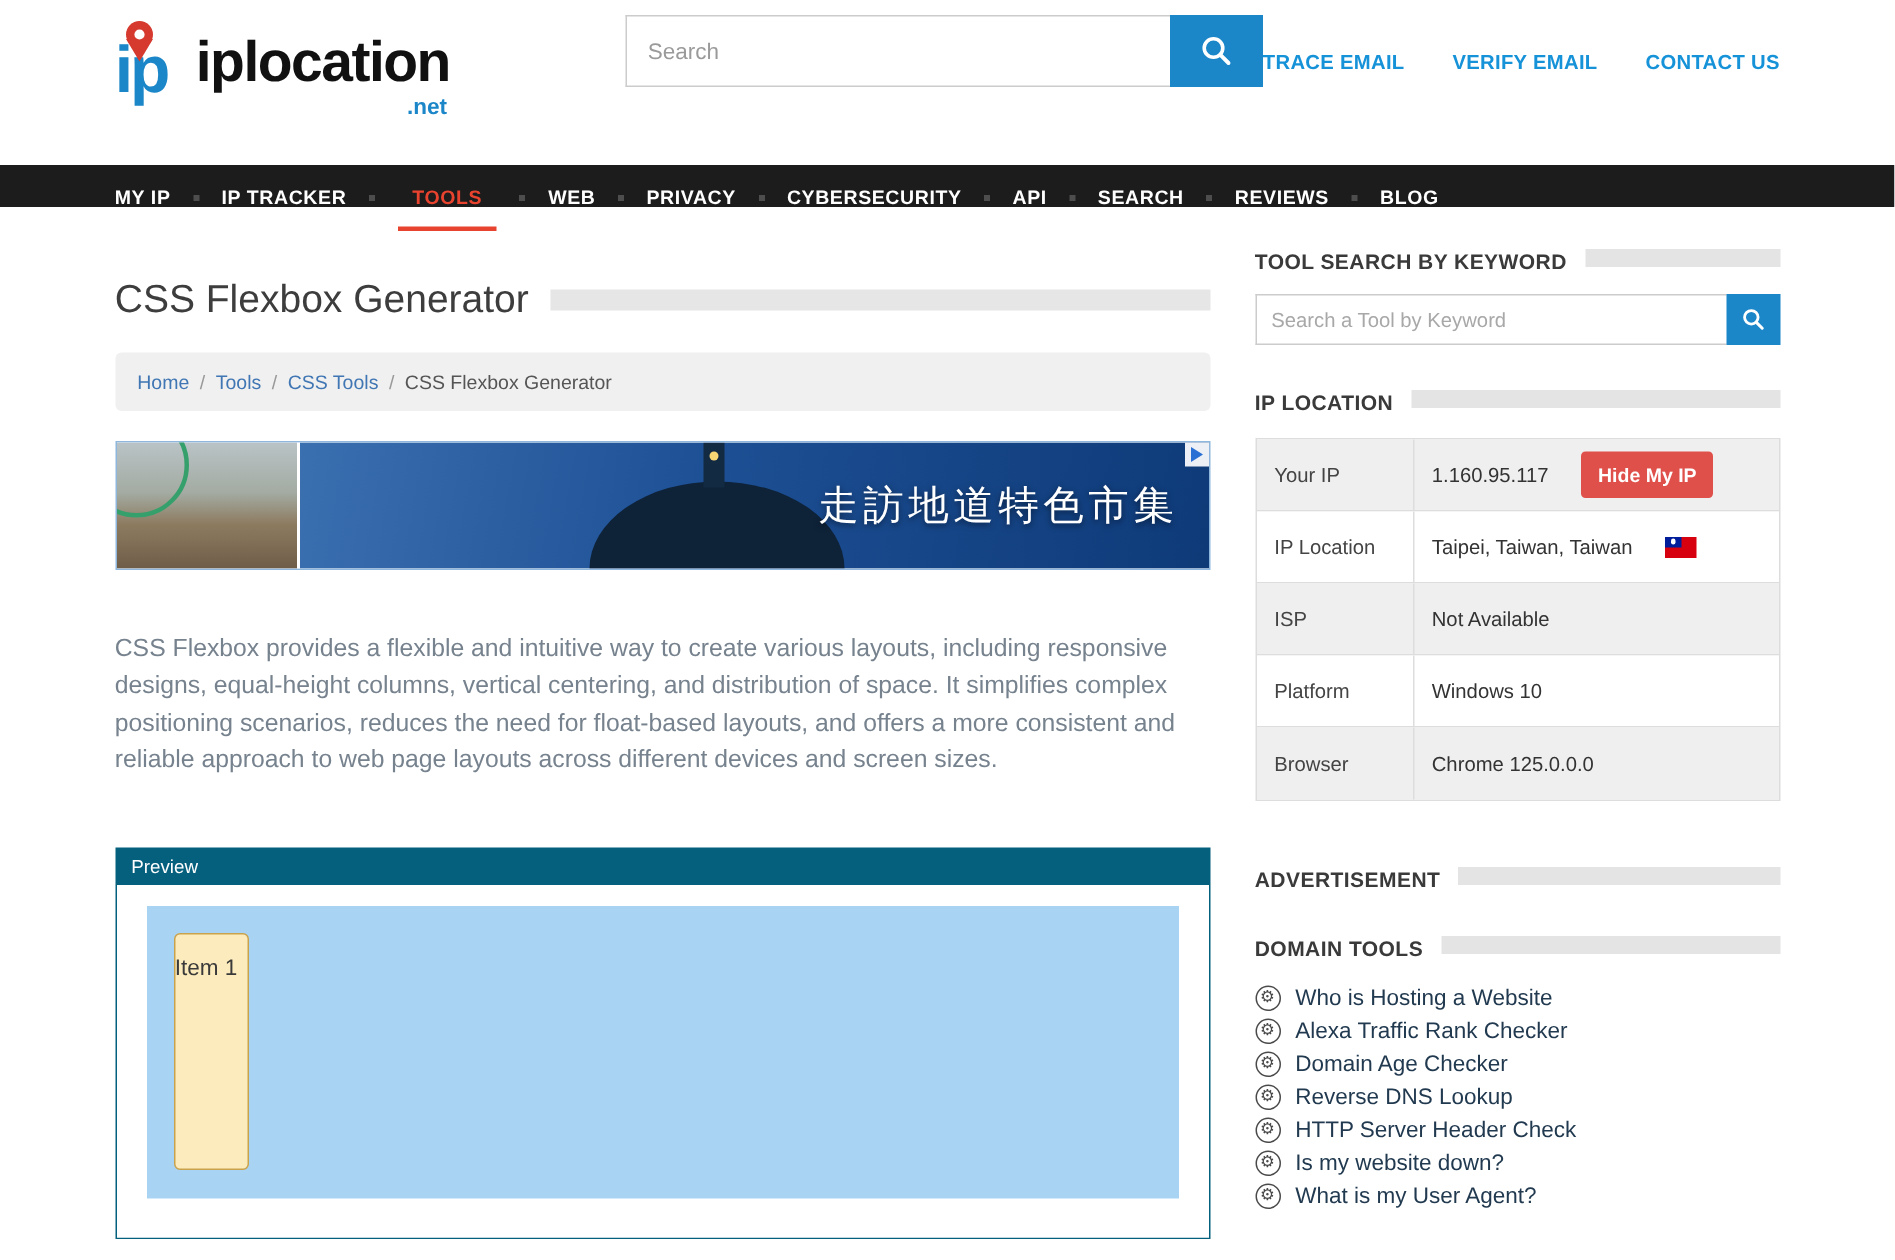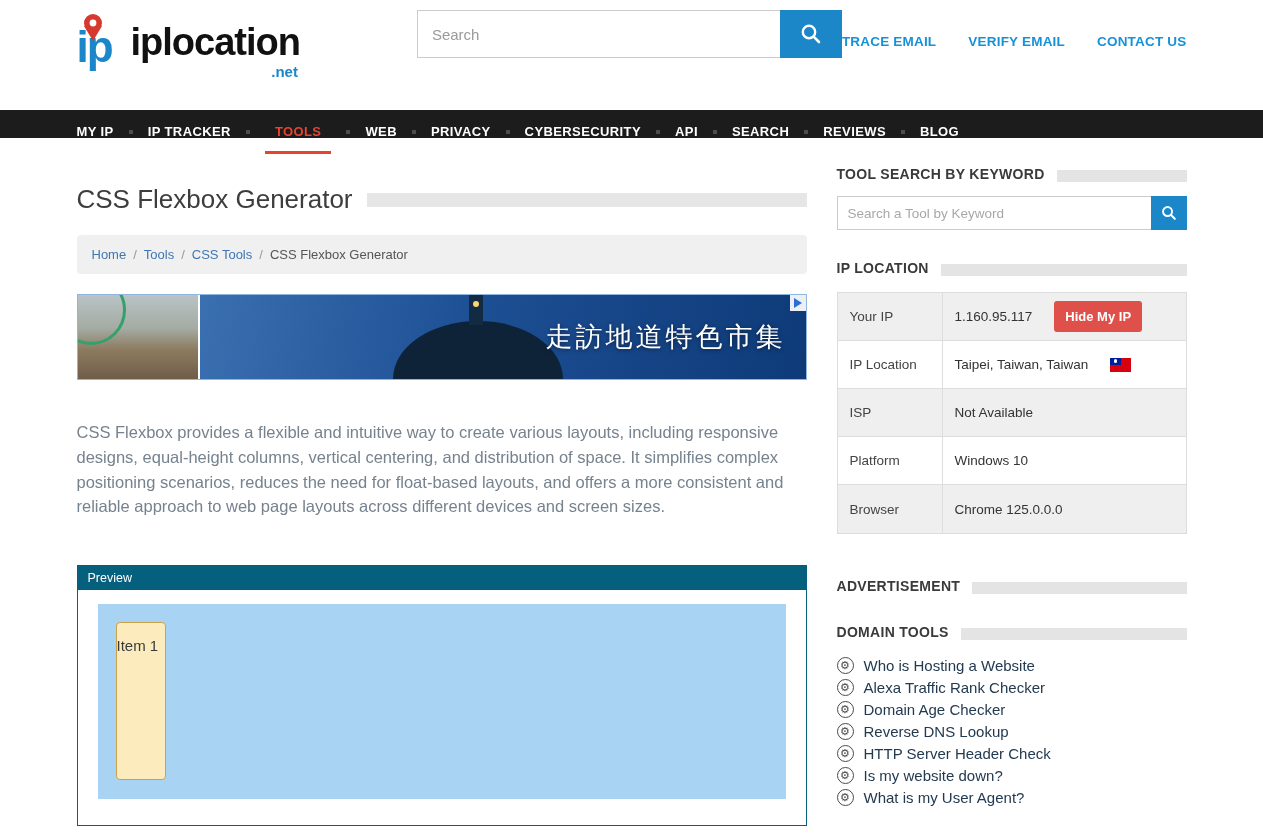--- a/index.html
+++ b/index.html
@@ -75,21 +75,21 @@
   .preview-box { margin-top:46px; border:1px solid #05607e; }
   .preview-header { background:#05607e; color:#fff; font-size:12.5px; font-weight:normal; padding:5px 10px; }
   .preview-body { background:#fff; padding:14px 20px 26px; }
   .flex-container { background:#a9d3f3; min-height:195px; padding:18px; display:flex; align-items:flex-start; }
   .flex-item {
     width:50px; height:158px; background:#fcecbd; border:1px solid #caa24c; border-radius:4px;
     color:#3a3a3a; font-size:15px; text-align:left; padding-top:14px;
   }
 
   
-  .side-heading-row { display:flex; align-items:flex-end; }
+  .side-heading-row { display:flex; align-items:flex-start; }
   .side-heading { font-size:14px; font-weight:bold; color:#3a3a3a; letter-spacing:.3px; margin:0; white-space:nowrap; }
   .side-bar-fill { flex:1; height:12px; background:#e4e4e4; margin-left:12px; }
 
   .tool-search-row { display:flex; margin-top:14px; }
   .tool-search-input { flex:1; height:34px; border:1px solid #ccc; border-right:none; padding:0 10px; font-size:13.5px; color:#555; outline:none; font-family:"Liberation Sans", sans-serif; }
   .tool-search-input::placeholder { color:#a8a8a8; }
   .tool-search-btn { width:36px; height:34px; background:#1b86c8; border:none; cursor:pointer; display:flex; align-items:center; justify-content:center; }
 
   .ip-heading-row { margin-top:30px; }
   .ip-table { margin-top:16px; border:1px solid #ddd; }

